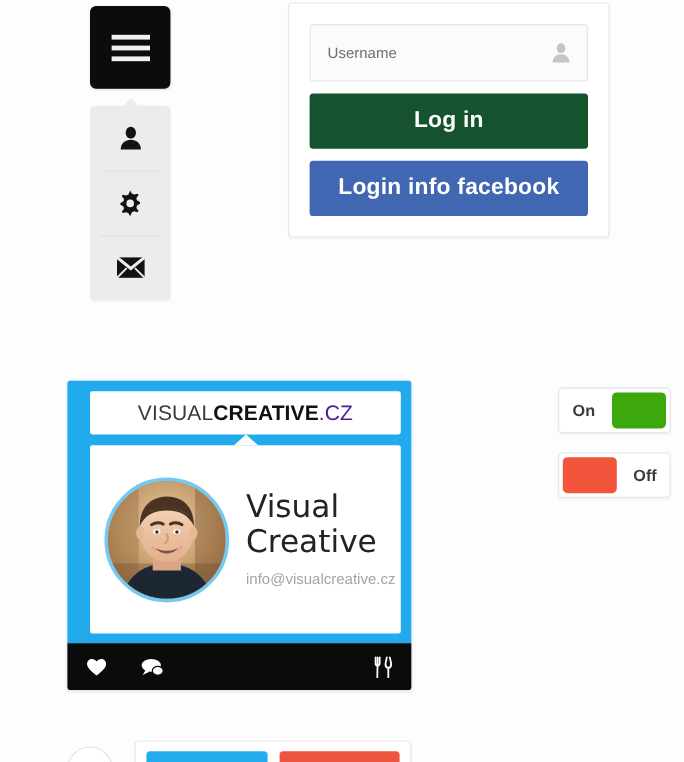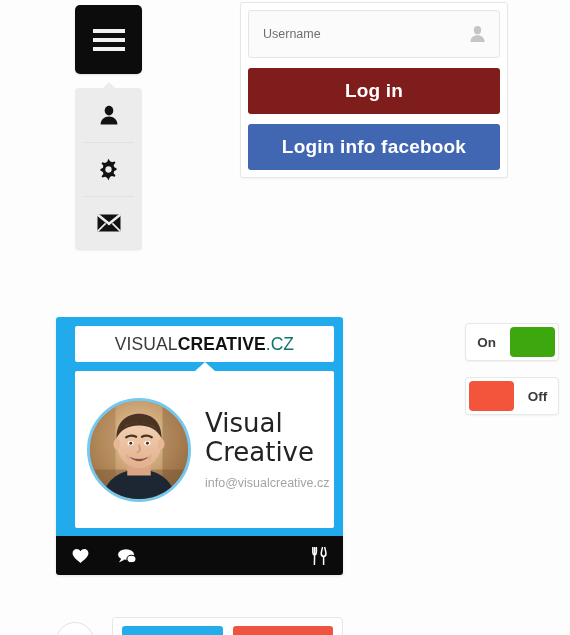--- a/index.html
+++ b/index.html
@@ -84,21 +84,21 @@
 
   
   #login-card {
     position: absolute;
     left: 240px;
     top: 2px;
     width: 268px;
     background: #ffffff;
     border: 1px solid #e7e7e7;
     border-radius: 3px;
-    padding: 7px;
+    padding: 17px;
     box-sizing: border-box;
     box-shadow: 0 1px 2px rgba(0,0,0,0.04);
   }
   .login-field {
     position: relative;
     height: 46px;
     background: #fbfbfb;
     border: 1px solid #e6e6e6;
     border-radius: 3px;
     margin-bottom: 10px;
@@ -132,21 +132,21 @@
     border: 0;
     border-radius: 3px;
     color: #ffffff;
     font-size: 19px;
     font-family: "Liberation Sans", sans-serif;
     font-weight: bold;
     cursor: pointer;
     margin-bottom: 10px;
     letter-spacing: 0.2px;
   }
-  #login-submit-button { background: #7f1d1d; }
+  #login-submit-button { background: #14532d; }
   #facebook-login-button { background: #4267b2; margin-bottom: 0; }
 
   
   #profile-card {
     position: absolute;
     left: 56px;
     top: 317px;
     width: 287px;
     border-radius: 3px;
     overflow: hidden;
@@ -162,21 +162,21 @@
     height: 36px;
     display: flex;
     align-items: center;
     justify-content: center;
     font-size: 17.5px;
     color: #2c2c2c;
     letter-spacing: 0.1px;
   }
   #brand-bar .brand-light { font-weight: 400; color: #3a3a3a; }
   #brand-bar .brand-bold  { font-weight: bold; color: #111; }
-  #brand-bar .brand-tld   { font-weight: 400; color: #0f766e; }
+  #brand-bar .brand-tld   { font-weight: 400; color: #4c1d95; }
   #profile-panel {
     position: relative;
     margin-top: 9px;
     background: #ffffff;
     border-radius: 2px;
     height: 157px;
     display: flex;
     align-items: center;
     padding: 0 12px;
     box-sizing: border-box;

